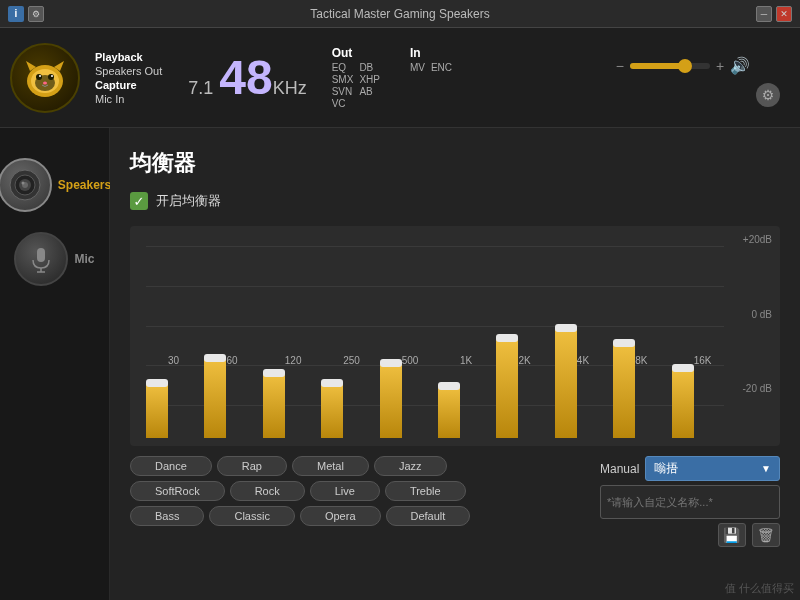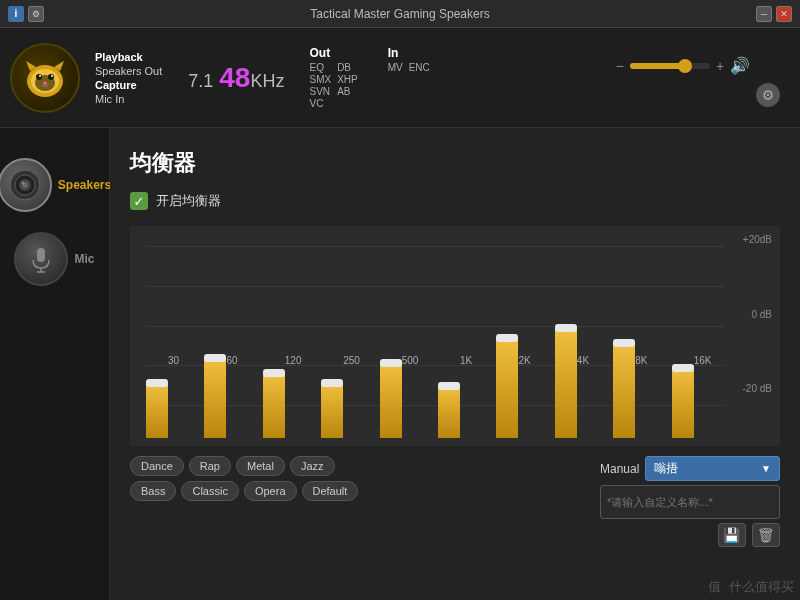--- a/index.html
+++ b/index.html
@@ -87,23 +87,23 @@
       font-size: 11px;
       color: #ccc;
     }
     .device-info .playback { color: #fff; font-weight: bold; }
     .sample-rate {
       display: flex;
       align-items: baseline;
       margin-left: 20px;
     }
     .sample-number {
-      font-size: 28px;
+      font-size: 48px;
       font-weight: bold;
-      color: #d946ef;
+      color: #c4b5fd;
       line-height: 1;
     }
     .sample-channels {
       font-size: 18px;
       color: #bbb;
       margin-right: 6px;
       margin-left: 6px;
     }
     .sample-unit {
       font-size: 18px;
@@ -351,21 +351,21 @@
     .preset-row {
       display: flex;
       gap: 5px;
     }
     .preset-btn {
       background: #3a3a3a;
       border: 1px solid #555;
       border-radius: 10px;
       color: #ccc;
       font-size: 11px;
-      padding: 3px 10px;
+      padding: 3px 24px;
       cursor: pointer;
       white-space: nowrap;
     }
 
     
     .custom-area {
       display: flex;
       flex-direction: column;
       gap: 4px;
       min-width: 180px;
@@ -418,23 +418,22 @@
       cursor: pointer;
       color: #aaa;
       font-size: 14px;
     }
 
     
     .watermark {
       position: absolute;
       bottom: 4px;
       right: 6px;
-      font-size: 13px;
+      font-size: 11px;
       color: #555;
-      font-family: Liberation Mono, monospace;
     }
   </style>
 </head>
 <body>
 
 <div class="title-bar">
   <div style="display:flex;gap:4px;align-items:center;">
     <div class="title-btn-info">i</div>
     <div class="title-btn">⚙</div>
   </div>
@@ -665,20 +664,26 @@
 
   <div style="display:flex; gap:10px; margin-top:10px; align-items:flex-start;">
     <div class="preset-rows">
       <div class="preset-row">
         <button class="preset-btn">Dance</button>
         <button class="preset-btn">Rap</button>
         <button class="preset-btn">Metal</button>
         <button class="preset-btn">Jazz</button>
       </div>
       <div class="preset-row">
+        <button class="preset-btn">SoftRock</button>
+        <button class="preset-btn">Rock</button>
+        <button class="preset-btn">Live</button>
+        <button class="preset-btn">Treble</button>
+      </div>
+      <div class="preset-row">
         <button class="preset-btn">Bass</button>
         <button class="preset-btn">Classic</button>
         <button class="preset-btn">Opera</button>
         <button class="preset-btn">Default</button>
       </div>
     </div>
 
     <div class="custom-area">
       <div class="manual-row">
         <span class="manual-label">Manual</span>

